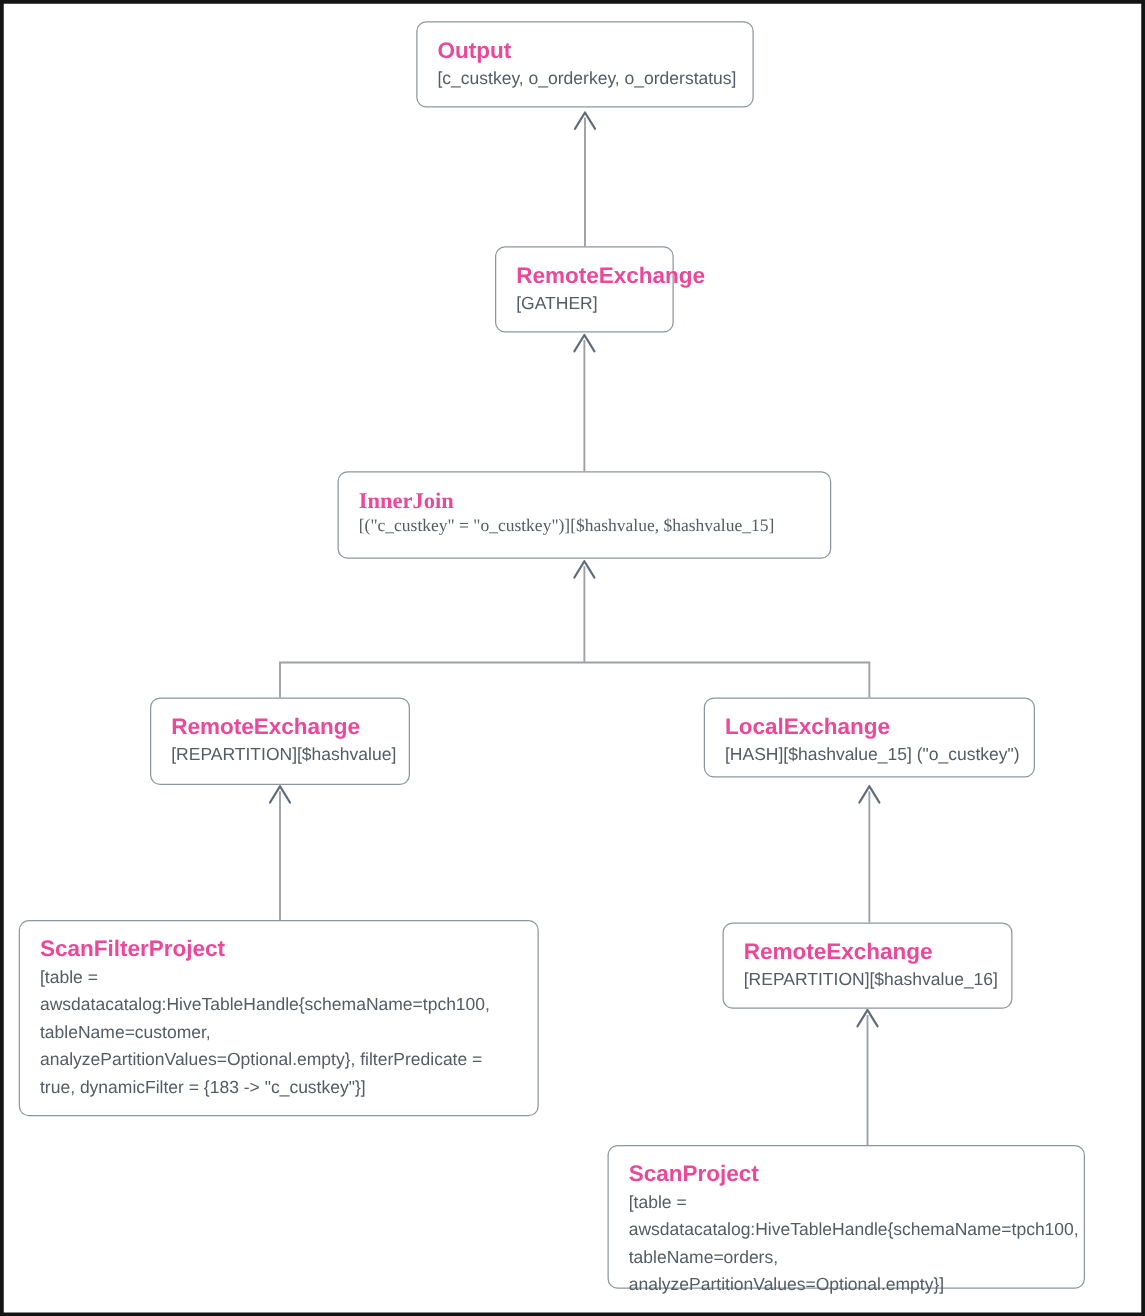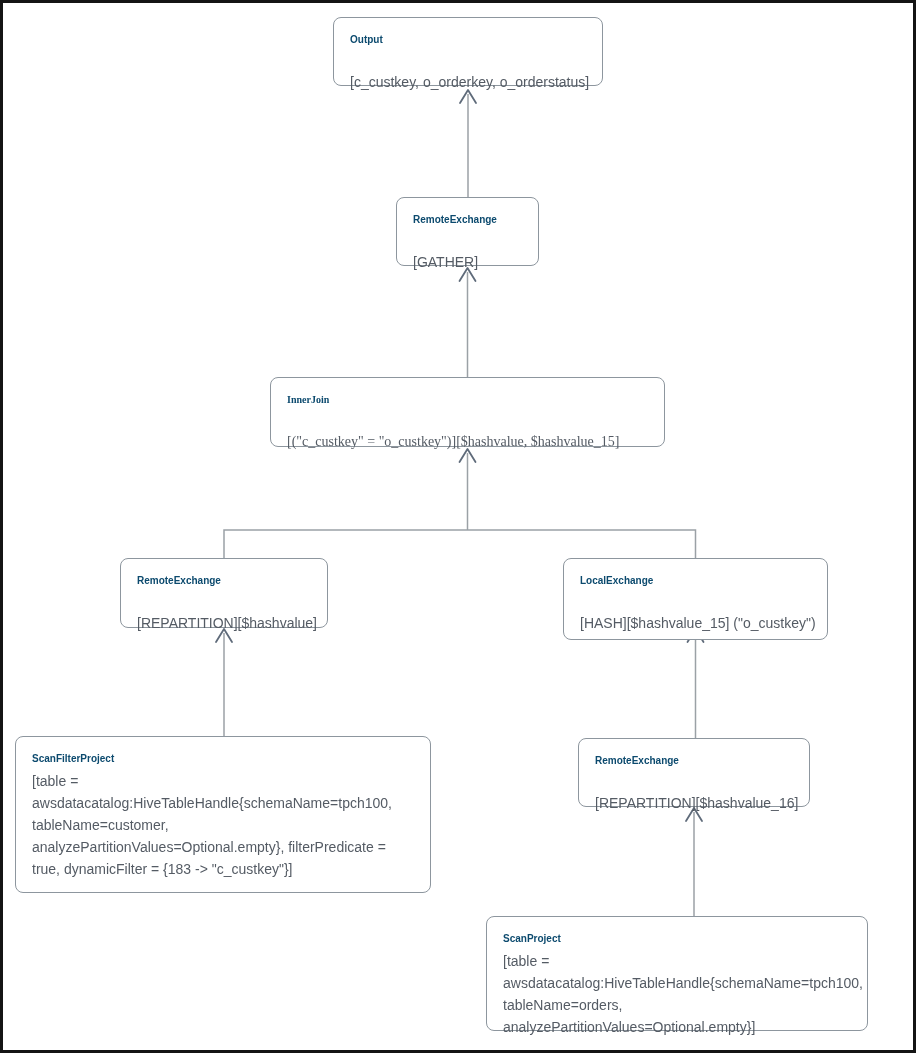--- a/index.html
+++ b/index.html
@@ -33,40 +33,40 @@
   }
   .node {
     position: absolute;
     box-sizing: border-box;
     background: #ffffff;
     border: 1px solid #8d969e;
     border-radius: 8px;
     padding: 11px 16px;
   }
   .node-title {
-    font-size: 10px;
+    font-size: 18px;
     font-weight: 700;
-    color: #0c4a6e;
+    color: #ec4899;
     line-height: 22px;
     white-space: nowrap;
   }
   .node-subtitle {
     font-size: 14px;
     font-weight: 400;
     color: #545b64;
     line-height: 22px;
   }
-  .node-subtitle.single { white-space: pre; margin-top: 20px; }
+  .node-subtitle.single { white-space: pre; }
   .node-subtitle.multi  { white-space: pre-line; }
 
   #n-output      { left: 330px; top: 14px;  width: 270px; height: 69px; }
   #n-gather      { left: 393px; top: 194px; width: 143px; height: 69px; }
   #n-innerjoin   { left: 267px; top: 374px; width: 395px; height: 70px; font-family: Liberation Serif, serif; }
   #n-rexleft     { left: 117px; top: 555px; width: 208px; height: 70px; }
-  #n-localexch   { left: 560px; top: 555px; width: 265px; height: 82px; }
+  #n-localexch   { left: 560px; top: 555px; width: 265px; height: 64px; }
   #n-scanfilter  { left: 12px;  top: 733px; width: 416px; height: 157px; }
   #n-rex16       { left: 575px; top: 735px; width: 232px; height: 69px; }
   #n-scanproject { left: 483px; top: 913px; width: 382px; height: 115px; }
 </style>
 </head>
 <body>
 
 <div class="frame">
 
   <svg class="edges" viewBox="0 0 916 1053" xmlns="http://www.w3.org/2000/svg">

